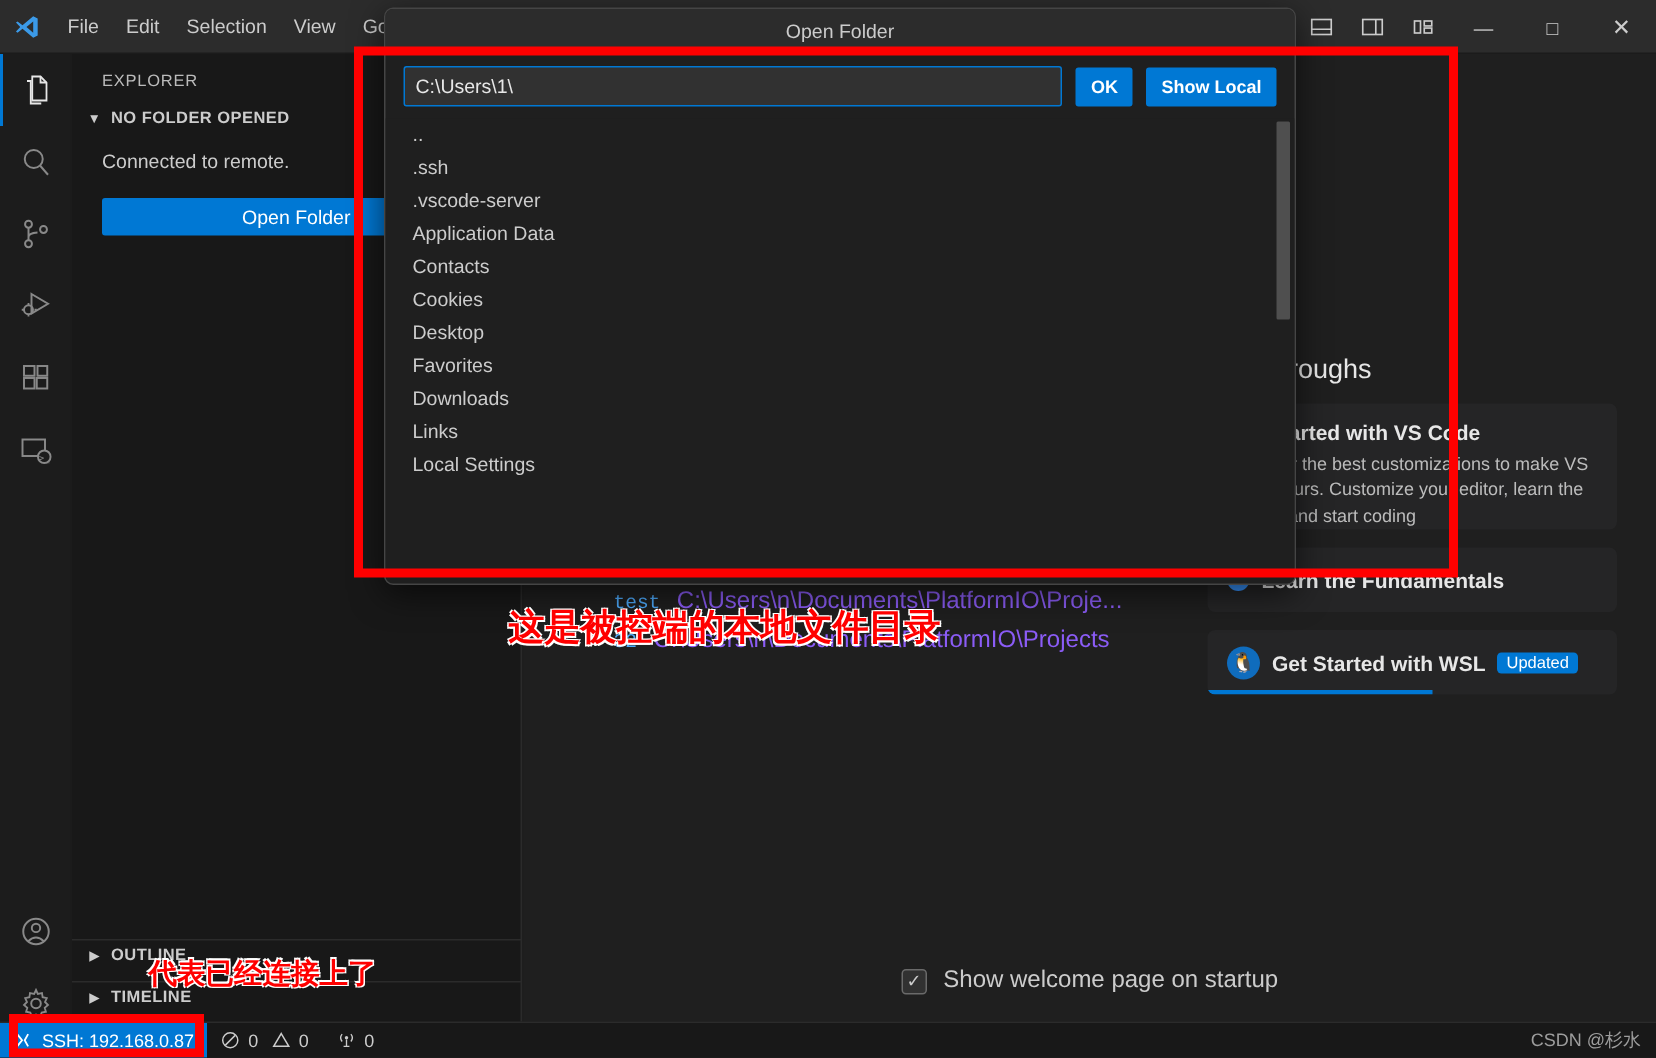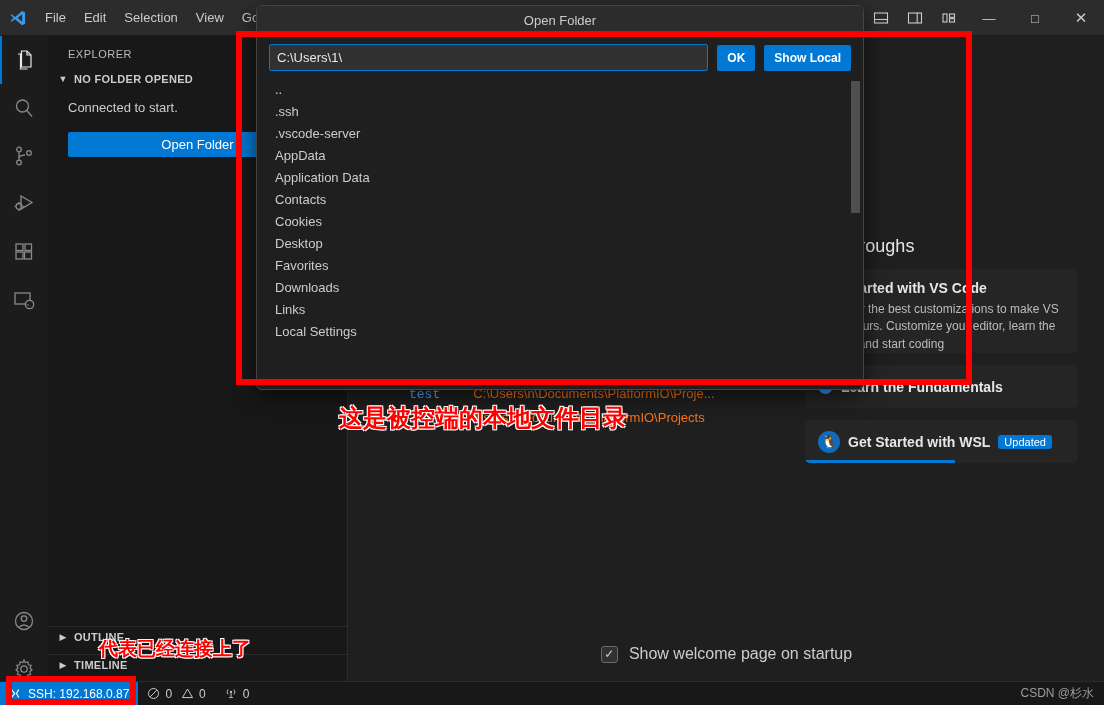--- a/index.html
+++ b/index.html
@@ -89,21 +89,21 @@
   .start-heading {
     font-size: 18px; color: #e7e7e7; font-weight: normal; margin-bottom: 14px;
   }
   .start-link {
     display: flex; align-items: center; gap: 9px;
     font-size: 13px; color: #4daafc; padding: 5px 0;
   }
   .recent-heading { font-size: 18px; color: #e7e7e7; margin: 22px 0 10px 0; }
   .recent-row { display: flex; align-items: baseline; gap: 11px; padding: 4px 0; font-size: 13px; }
   .recent-name { color: #4daafc; white-space: nowrap; font-family: Liberation Mono, monospace; }
-  .recent-path { color: #f97316; font-size: 13px; white-space: nowrap; overflow: hidden; text-overflow: ellipsis; margin-left: 22px; }
+  .recent-path { color: #8b5cf6; font-size: 16px; white-space: nowrap; overflow: hidden; text-overflow: ellipsis; }
 
   .welcome-right { position: absolute; right: 26px; top: 200px; width: 273px; }
   .walk-heading { font-size: 18px; color: #e7e7e7; margin-bottom: 12px; }
   .walk-card {
     background: #252526; border-radius: 5px; padding: 11px 13px; margin-bottom: 12px;
     position: relative; overflow: hidden;
   }
   .walk-title { font-size: 14px; color: #e7e7e7; font-weight: bold; margin-bottom: 5px; display: flex; align-items: center; gap: 8px; }
   .walk-desc { font-size: 12px; color: #bcbcbc; line-height: 1.45; }
   .walk-progress { position: absolute; left: 0; bottom: 0; height: 3px; background: #0078d4; }
@@ -295,21 +295,21 @@
     </div>
   </div>
 
   <div class="sidebar">
     <div class="sidebar-title">EXPLORER</div>
     <div class="section-header">
       <span class="chev">▼</span>
       <span>NO FOLDER OPENED</span>
     </div>
     <div class="sidebar-body">
-      <div class="sidebar-text">Connected to start.</div>
+      <div class="sidebar-text">Connected to remote.</div>
       <div class="open-folder-btn">Open Folder</div>
     </div>
     <div class="collapsed-section" style="bottom:46px;">
       <span class="chev">▶</span>
       <span class="collapsed-label">OUTLINE</span>
     </div>
     <div class="collapsed-section" style="bottom:18px;">
       <span class="chev">▶</span>
       <span class="collapsed-label">TIMELINE</span>
     </div>
@@ -387,21 +387,20 @@
     <div class="dialog-title">Open Folder</div>
     <div class="dialog-inputrow">
       <input class="path-input" type="text" value="C:\Users\1\" style="">
       <button class="dlg-btn">OK</button>
       <button class="dlg-btn">Show Local</button>
     </div>
     <div class="file-list">
       <div class="file-item">..</div>
       <div class="file-item">.ssh</div>
       <div class="file-item">.vscode-server</div>
-      <div class="file-item">AppData</div>
       <div class="file-item">Application Data</div>
       <div class="file-item">Contacts</div>
       <div class="file-item">Cookies</div>
       <div class="file-item">Desktop</div>
       <div class="file-item">Favorites</div>
       <div class="file-item">Downloads</div>
       <div class="file-item">Links</div>
       <div class="file-item">Local Settings</div>
       <div class="file-scrollbar">
         <div class="file-thumb"></div>

